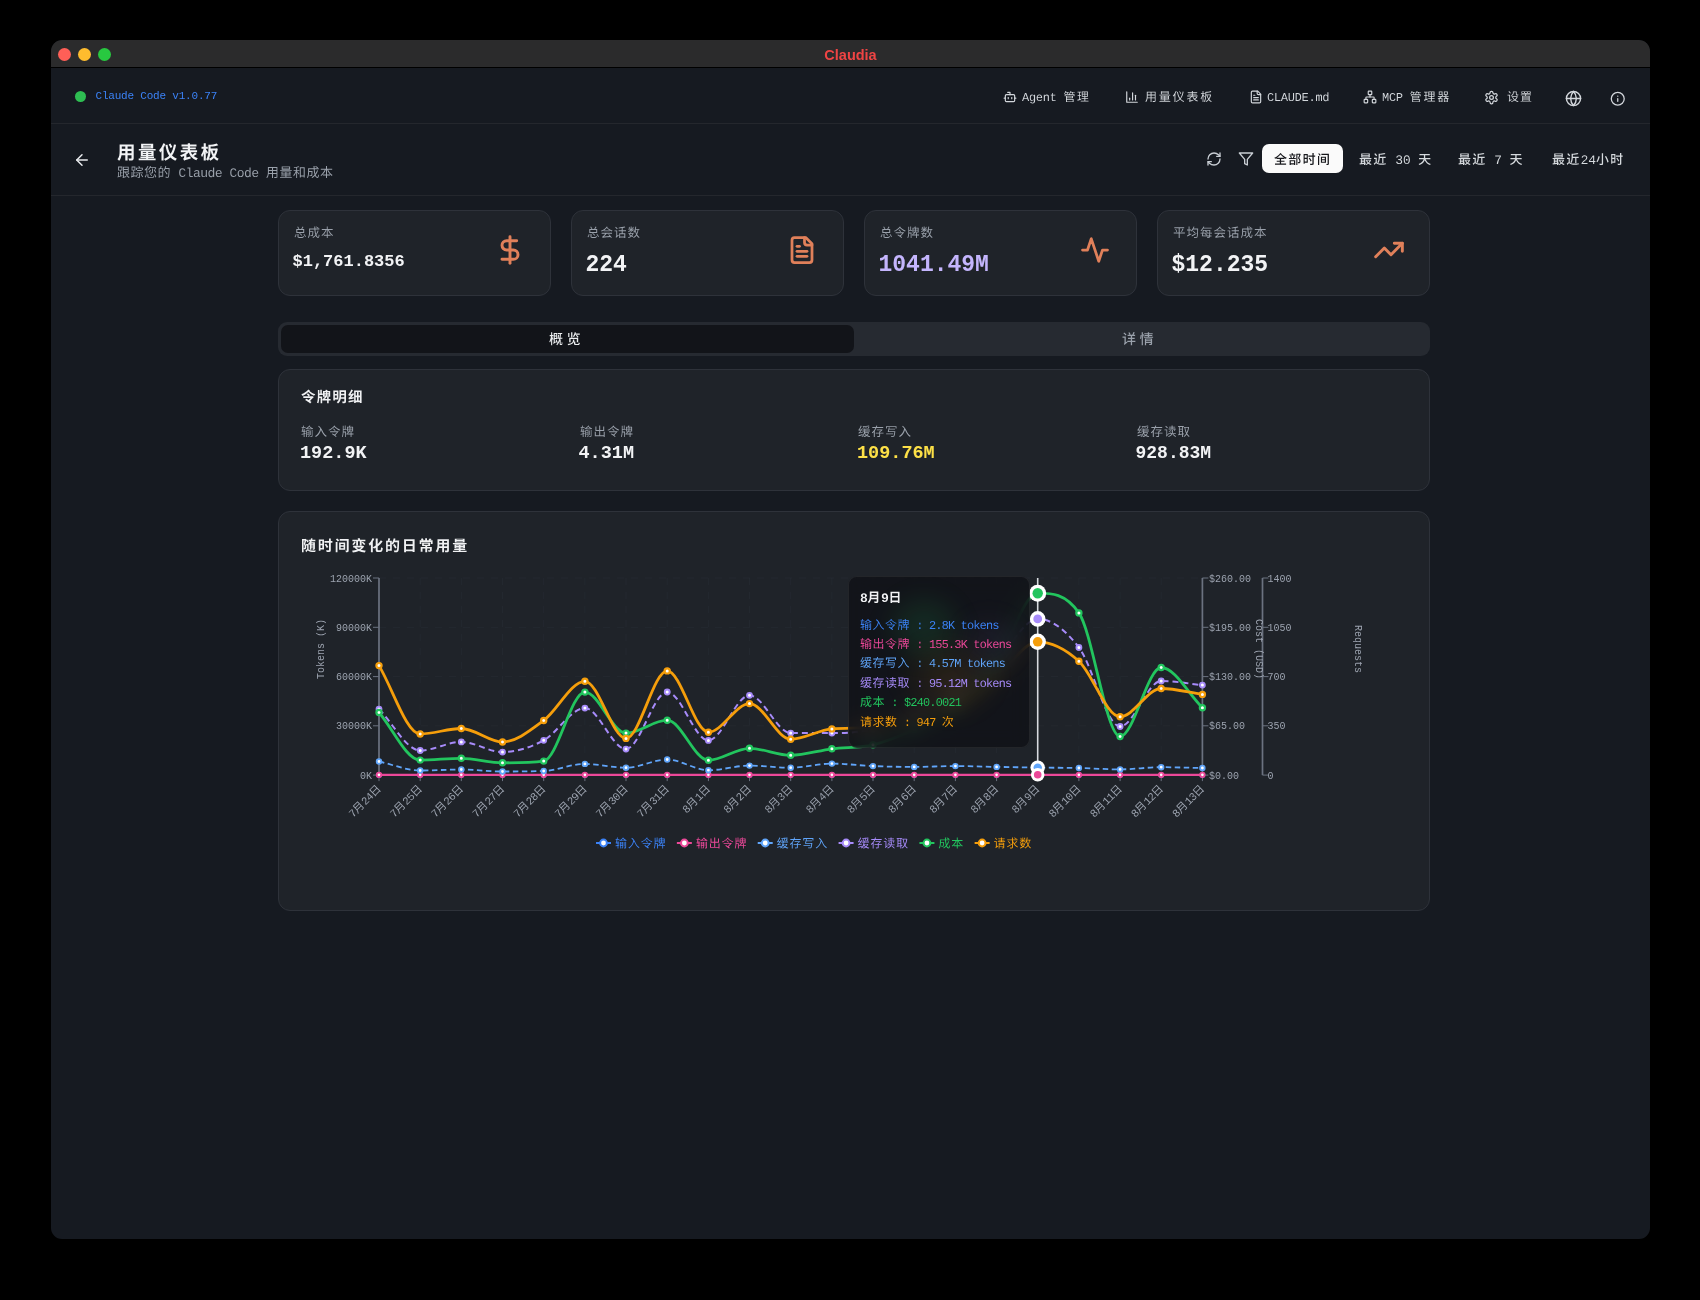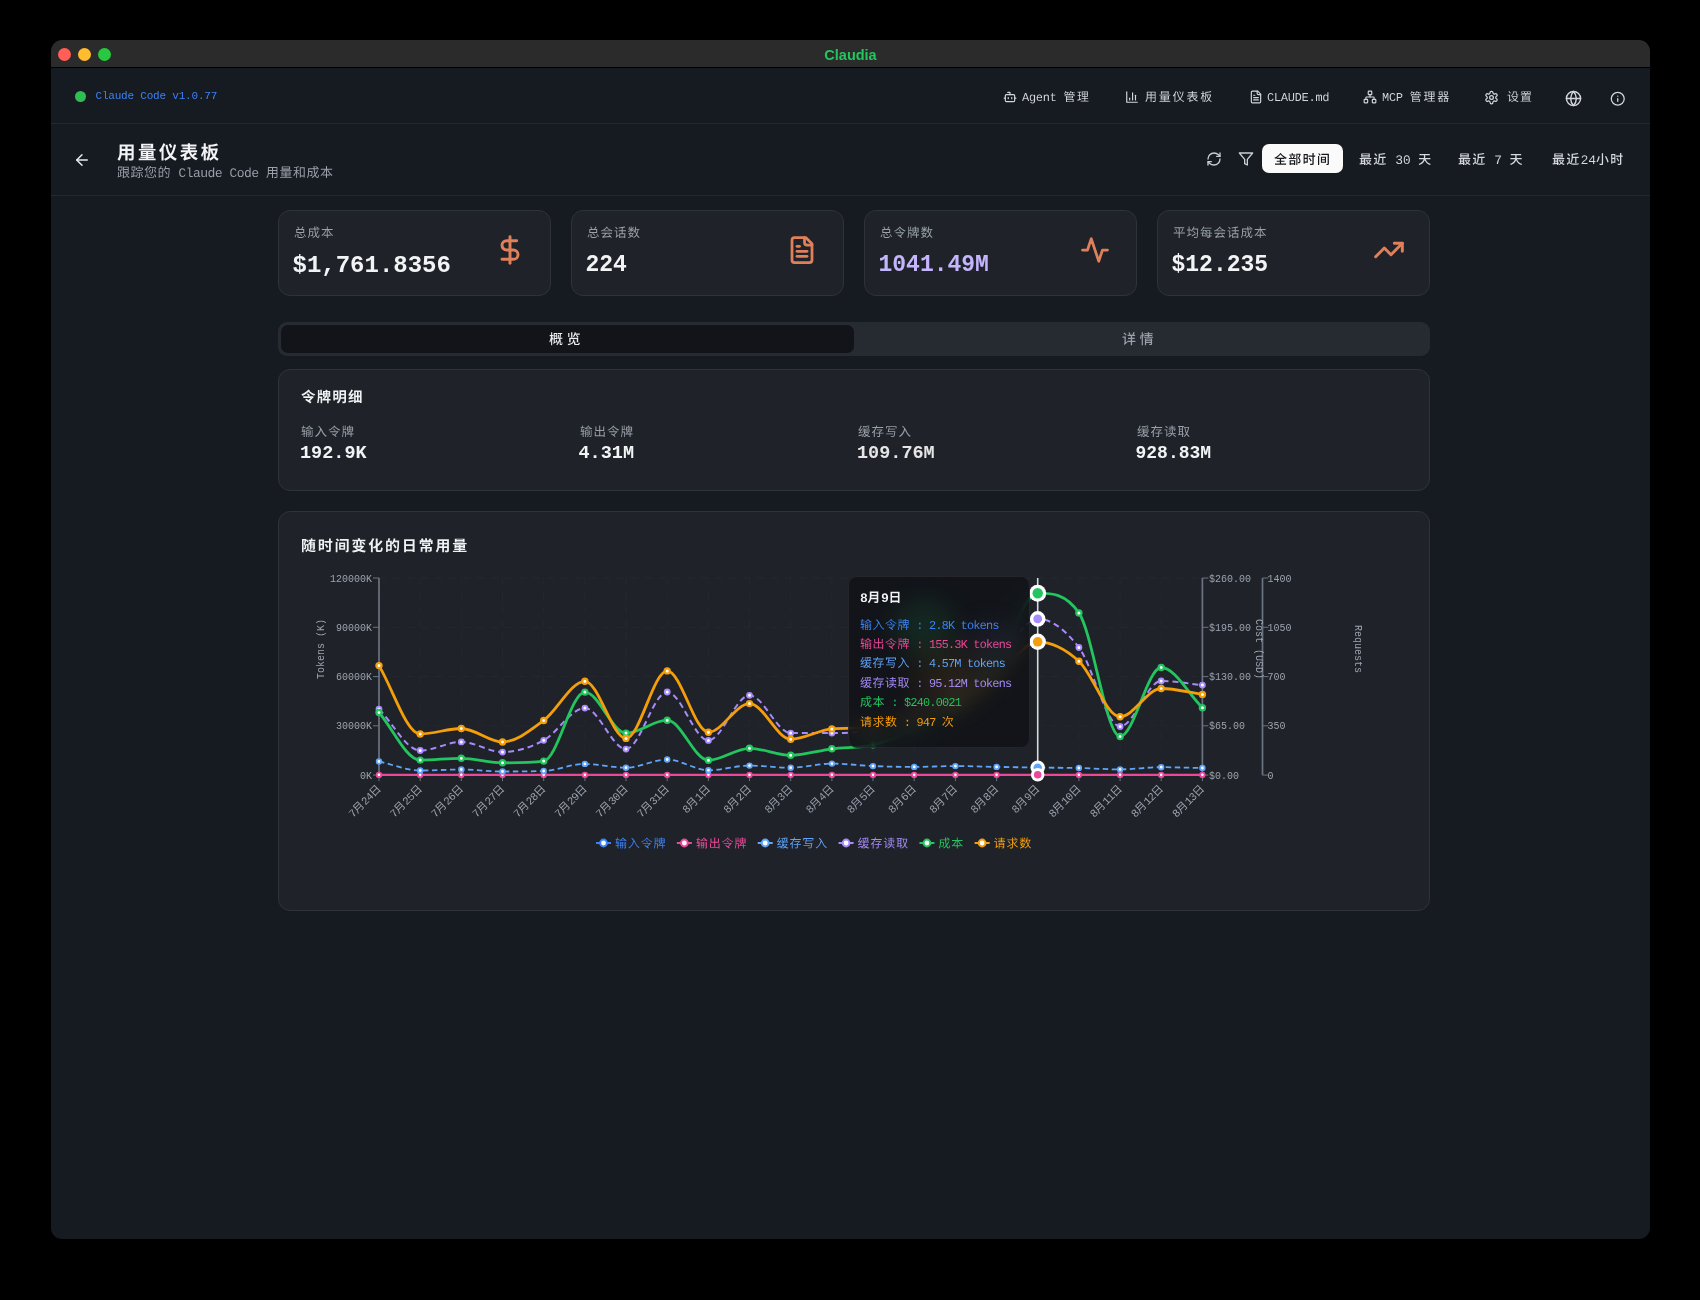--- a/index.html
+++ b/index.html
@@ -1,18 +1,18 @@
 <!DOCTYPE html>
 <html><head><meta charset="utf-8"><style>html,body{margin:0;padding:0;background:#000;width:1700px;height:1300px;overflow:hidden}*{box-sizing:border-box}.mono{font-family:"Liberation Mono",monospace}.sans{font-family:"Liberation Sans",sans-serif}.b{font-weight:bold}</style></head><body>
 <div style="position:absolute;left:51px;top:40px;width:1599px;height:1199px;background:#161a21;border-radius:11px;overflow:hidden">
     <div style="position:absolute;left:0;top:0;width:1599px;height:28px;background:#2b2b2c;border-radius:11px 11px 0 0;border-bottom:1px solid #000"></div>
     <div style="position:absolute;left:6.5px;top:7.5px;width:13px;height:13px;border-radius:50%;background:#ff5f57"></div>
     <div style="position:absolute;left:26.5px;top:7.5px;width:13px;height:13px;border-radius:50%;background:#febc2e"></div>
     <div style="position:absolute;left:46.5px;top:7.5px;width:13px;height:13px;border-radius:50%;background:#28c840"></div>
-    <div class="sans b" style="position:absolute;left:0;top:7px;width:1599px;height:18px;text-align:center;font-size:14.5px;color:#22c55e">Claudia</div>
+    <div class="sans b" style="position:absolute;left:0;top:7px;width:1599px;height:18px;text-align:center;font-size:14.5px;color:#ef4444">Claudia</div>
     <div style="position:absolute;left:0;top:28px;width:1599px;height:55.5px;border-bottom:1px solid #24272d"></div>
     <div style="position:absolute;left:23.5px;top:50.5px;width:11px;height:11px;border-radius:50%;background:#2ebd52"></div>
     <div class="mono" style="position:absolute;left:44.5px;top:49.5px;font-size:11px;color:#3b82f6;letter-spacing:-0.2px">Claude Code v1.0.77</div>
     <svg style="position:absolute;left:952px;top:50.3px" width="14" height="14" viewBox="0 0 24 24" fill="none" stroke="#d3d7dc" stroke-width="2" stroke-linecap="round" stroke-linejoin="round">
       <path d="M12 8V4H8"></path>
       <rect width="16" height="12" x="4" y="8" rx="2"></rect>
       <path d="M2 14h2"></path>
       <path d="M20 14h2"></path>
       <path d="M15 13v2"></path>
       <path d="M9 13v2"></path>
@@ -120,21 +120,21 @@
       <svg width="75" height="17" viewBox="0 -13 75 17" style="display:block;overflow:visible">
         <path fill="#d6dade" d="M3.4 -8.2H9.6V-7.4H3.4ZM3.4 -9.7H9.6V-9.0H3.4ZM2.2 -10.6V-6.6H10.8V-10.6ZM5.0 -5.0V-4.3H2.9V-5.0ZM0.6 -0.7 0.7 0.4 5.0 -0.1V1.1H6.2V-0.2L6.9 -0.3L6.8 -1.3L6.2 -1.2V-5.0H12.4V-6.0H0.6V-5.0H1.8V-0.8ZM6.7 -4.3V-3.4H7.6L7.1 -3.2C7.5 -2.4 8.0 -1.6 8.6 -0.9C8.0 -0.4 7.2 -0.1 6.5 0.2C6.7 0.4 7.0 0.8 7.1 1.1C7.9 0.8 8.7 0.3 9.4 -0.2C10.1 0.4 10.9 0.8 11.9 1.0C12.0 0.8 12.3 0.3 12.6 0.1C11.7 -0.1 10.9 -0.5 10.2 -0.9C11.0 -1.8 11.7 -2.8 12.1 -4.1L11.4 -4.4L11.2 -4.3ZM8.2 -3.4H10.7C10.3 -2.7 9.9 -2.1 9.4 -1.6C8.9 -2.1 8.5 -2.7 8.2 -3.4ZM5.0 -3.4V-2.7H2.9V-3.4ZM5.0 -1.8V-1.1L2.9 -0.9V-1.8ZM15.2 -10.1C15.9 -9.4 16.8 -8.4 17.2 -7.8L18.2 -8.5C17.8 -9.1 16.9 -10.1 16.2 -10.7ZM25.5 -11.0C24.1 -10.6 21.7 -10.3 19.6 -10.2V-7.3C19.6 -5.7 19.5 -3.4 18.4 -1.8C18.7 -1.6 19.2 -1.2 19.4 -1.0C20.4 -2.4 20.7 -4.4 20.8 -6.1H23.2V-1.1H24.4V-6.1H26.7V-7.2H20.9V-7.3V-9.2C22.8 -9.3 25.0 -9.6 26.5 -10.0ZM17.8 -6.3H15.0V-5.1H16.6V-1.7C16.0 -1.4 15.4 -0.9 14.7 -0.2L15.5 0.9C16.1 0.1 16.7 -0.7 17.1 -0.7C17.4 -0.7 17.9 -0.3 18.4 0.1C19.4 0.6 20.4 0.8 22.1 0.8C23.4 0.8 25.6 0.7 26.5 0.6C26.6 0.3 26.8 -0.3 26.9 -0.7C25.6 -0.5 23.6 -0.4 22.1 -0.4C20.7 -0.4 19.5 -0.5 18.7 -1.0C18.3 -1.2 18.0 -1.4 17.8 -1.6ZM29.5 0.0V-0.7Q29.8 -1.4 30.5 -2.1Q31.1 -2.8 32.3 -3.7Q33.3 -4.5 33.7 -5.1Q34.2 -5.7 34.2 -6.3Q34.2 -7.0 33.7 -7.4Q33.3 -7.8 32.5 -7.8Q31.8 -7.8 31.3 -7.4Q30.9 -7.0 30.8 -6.2L29.6 -6.4Q29.7 -7.4 30.5 -8.1Q31.2 -8.7 32.5 -8.7Q33.8 -8.7 34.6 -8.1Q35.3 -7.5 35.3 -6.4Q35.3 -5.6 34.9 -4.9Q34.4 -4.2 33.4 -3.4Q32.1 -2.4 31.6 -1.9Q31.1 -1.4 30.9 -0.9H35.5V0.0ZM42.2 -2.0V0.0H41.1V-2.0H36.9V-2.9L40.9 -8.6H42.2V-2.9H43.4V-2.0ZM41.1 -7.3 37.9 -2.9H41.1ZM49.8 -10.8V-0.5C49.8 -0.3 49.7 -0.2 49.4 -0.2C49.1 -0.2 48.2 -0.2 47.3 -0.2C47.5 0.2 47.7 0.7 47.8 1.1C49.0 1.1 49.8 1.1 50.4 0.9C50.9 0.7 51.1 0.3 51.1 -0.5V-10.8ZM52.9 -7.4C54.0 -5.6 55.0 -3.1 55.3 -1.5L56.6 -2.1C56.3 -3.7 55.2 -6.0 54.1 -7.9ZM46.4 -7.8C46.1 -6.0 45.4 -3.8 44.3 -2.4C44.6 -2.3 45.1 -2.0 45.4 -1.8C46.6 -3.2 47.3 -5.6 47.8 -7.5ZM64.3 -5.7C64.9 -4.8 65.8 -3.4 66.2 -2.6L67.3 -3.3C66.8 -4.0 66.0 -5.3 65.3 -6.3ZM62.3 -5.1V-2.4H60.3V-5.1ZM62.3 -6.2H60.3V-8.8H62.3ZM59.2 -9.9V-0.3H60.3V-1.3H63.4V-9.9ZM68.0 -10.9V-8.5H63.9V-7.2H68.0V-0.7C68.0 -0.4 67.9 -0.3 67.7 -0.3C67.4 -0.3 66.4 -0.3 65.4 -0.3C65.6 0.0 65.8 0.6 65.9 0.9C67.2 0.9 68.0 0.9 68.6 0.7C69.1 0.5 69.3 0.2 69.3 -0.6V-7.2H70.7V-8.5H69.3V-10.9Z"></path>
       </svg>
     </div>
     <div style="position:absolute;left:226.5px;top:170px;width:273px;height:86px;background:#1f2329;border:1px solid #2e323a;border-radius:12px"></div>
     <div style="position:absolute;left:242.5px;top:184.0px">
       <svg width="43" height="17" viewBox="0 -13 43 17" style="display:block;overflow:visible">
         <path fill="#9aa1ab" d="M9.5 -2.7C10.2 -1.8 10.9 -0.7 11.2 0.1L12.0 -0.4C11.7 -1.1 10.9 -2.2 10.2 -3.1ZM5.2 -3.4C6.0 -2.8 6.9 -1.9 7.4 -1.3L8.1 -1.9C7.6 -2.5 6.7 -3.3 5.8 -3.9ZM3.5 -3.0V-0.4C3.5 0.6 3.9 0.9 5.4 0.9C5.7 0.9 7.9 0.9 8.2 0.9C9.3 0.9 9.7 0.5 9.8 -0.9C9.5 -1.0 9.1 -1.1 8.9 -1.3C8.8 -0.2 8.8 0.0 8.1 0.0C7.6 0.0 5.8 0.0 5.4 0.0C4.6 0.0 4.5 -0.1 4.5 -0.4V-3.0ZM1.7 -2.8C1.5 -1.9 1.1 -0.8 0.5 -0.1L1.4 0.3C2.0 -0.5 2.4 -1.6 2.6 -2.7ZM3.3 -7.1H9.2V-4.9H3.3ZM2.3 -8.0V-4.0H10.2V-8.0H8.2C8.7 -8.6 9.1 -9.4 9.5 -10.1L8.6 -10.5C8.2 -9.7 7.7 -8.7 7.2 -8.0H4.6L5.4 -8.3C5.1 -8.9 4.6 -9.8 4.0 -10.5L3.2 -10.1C3.7 -9.4 4.3 -8.6 4.5 -8.0ZM20.3 -10.5C20.3 -9.8 20.3 -9.1 20.4 -8.4H15.1V-4.9C15.1 -3.2 15.0 -1.1 13.9 0.5C14.2 0.6 14.6 0.9 14.7 1.1C15.9 -0.6 16.1 -3.1 16.1 -4.9V-4.9H18.4C18.3 -2.8 18.2 -2.0 18.1 -1.8C18.0 -1.7 17.9 -1.7 17.7 -1.7C17.5 -1.7 16.9 -1.7 16.4 -1.7C16.5 -1.5 16.6 -1.1 16.6 -0.9C17.2 -0.8 17.8 -0.8 18.1 -0.8C18.5 -0.9 18.7 -1.0 18.9 -1.2C19.1 -1.5 19.2 -2.6 19.3 -5.4C19.3 -5.5 19.3 -5.8 19.3 -5.8H16.1V-7.5H20.4C20.6 -5.4 20.9 -3.6 21.4 -2.1C20.5 -1.2 19.6 -0.4 18.4 0.2C18.6 0.4 19.0 0.7 19.1 0.9C20.1 0.4 21.0 -0.3 21.7 -1.2C22.3 0.1 23.1 0.9 24.0 0.9C25.0 0.9 25.3 0.3 25.5 -1.9C25.2 -1.9 24.9 -2.1 24.7 -2.4C24.6 -0.7 24.5 -0.1 24.1 -0.1C23.5 -0.1 22.9 -0.8 22.4 -2.0C23.4 -3.2 24.1 -4.6 24.6 -6.2L23.7 -6.5C23.3 -5.2 22.8 -4.1 22.1 -3.1C21.8 -4.3 21.5 -5.8 21.4 -7.5H25.4V-8.4H21.3C21.3 -9.1 21.3 -9.8 21.3 -10.5ZM21.9 -9.9C22.7 -9.5 23.6 -8.8 24.1 -8.4L24.7 -9.0C24.2 -9.5 23.2 -10.1 22.5 -10.5ZM32.8 -10.5V-7.9H27.8V-6.9H31.6C30.7 -4.8 29.1 -2.8 27.5 -1.8C27.7 -1.6 28.0 -1.2 28.1 -1.0C30.0 -2.2 31.6 -4.5 32.5 -6.9H32.8V-2.3H29.8V-1.3H32.8V1.0H33.7V-1.3H36.6V-2.3H33.7V-6.9H33.9C34.9 -4.5 36.5 -2.2 38.3 -1.0C38.5 -1.3 38.8 -1.6 39.1 -1.8C37.3 -2.8 35.8 -4.8 34.9 -6.9H38.7V-7.9H33.7V-10.5Z"></path>
       </svg>
     </div>
-    <div class="mono b" style="position:absolute;left:241.5px;top:212px;font-size:24px;color:#f2f3f5">$1,761.8356</div>
+    <div class="mono b" style="position:absolute;left:241.5px;top:212px;font-size:17px;color:#f2f3f5">$1,761.8356</div>
     <svg style="position:absolute;left:442.5px;top:194.0px" width="32" height="32" viewBox="0 0 24 24" fill="none" stroke="#e0805a" stroke-width="2.2" stroke-linecap="round" stroke-linejoin="round">
       <line x1="12" y1="2" x2="12" y2="22"></line>
       <path d="M17 5H9.5a3.5 3.5 0 0 0 0 7h5a3.5 3.5 0 0 1 0 7H6"></path>
     </svg>
     <div style="position:absolute;left:519.5px;top:170px;width:273px;height:86px;background:#1f2329;border:1px solid #2e323a;border-radius:12px"></div>
     <div style="position:absolute;left:535.5px;top:184.0px">
       <svg width="56" height="17" viewBox="0 -13 56 17" style="display:block;overflow:visible">
         <path fill="#9aa1ab" d="M9.5 -2.7C10.2 -1.8 10.9 -0.7 11.2 0.1L12.0 -0.4C11.7 -1.1 10.9 -2.2 10.2 -3.1ZM5.2 -3.4C6.0 -2.8 6.9 -1.9 7.4 -1.3L8.1 -1.9C7.6 -2.5 6.7 -3.3 5.8 -3.9ZM3.5 -3.0V-0.4C3.5 0.6 3.9 0.9 5.4 0.9C5.7 0.9 7.9 0.9 8.2 0.9C9.3 0.9 9.7 0.5 9.8 -0.9C9.5 -1.0 9.1 -1.1 8.9 -1.3C8.8 -0.2 8.8 0.0 8.1 0.0C7.6 0.0 5.8 0.0 5.4 0.0C4.6 0.0 4.5 -0.1 4.5 -0.4V-3.0ZM1.7 -2.8C1.5 -1.9 1.1 -0.8 0.5 -0.1L1.4 0.3C2.0 -0.5 2.4 -1.6 2.6 -2.7ZM3.3 -7.1H9.2V-4.9H3.3ZM2.3 -8.0V-4.0H10.2V-8.0H8.2C8.7 -8.6 9.1 -9.4 9.5 -10.1L8.6 -10.5C8.2 -9.7 7.7 -8.7 7.2 -8.0H4.6L5.4 -8.3C5.1 -8.9 4.6 -9.8 4.0 -10.5L3.2 -10.1C3.7 -9.4 4.3 -8.6 4.5 -8.0ZM15.5 0.7C15.9 0.6 16.6 0.5 23.3 -0.1C23.6 0.3 23.8 0.7 24.0 1.0L24.8 0.5C24.3 -0.5 23.1 -1.8 22.0 -2.8L21.2 -2.4C21.6 -1.9 22.1 -1.4 22.6 -0.9L16.9 -0.5C17.8 -1.3 18.7 -2.3 19.5 -3.3H25.0V-4.2H14.6V-3.3H18.2C17.4 -2.2 16.4 -1.2 16.1 -0.9C15.7 -0.5 15.4 -0.3 15.1 -0.2C15.2 0.0 15.4 0.5 15.5 0.7ZM19.8 -10.5C18.7 -8.8 16.5 -7.2 14.0 -6.2C14.2 -6.0 14.6 -5.6 14.7 -5.4C15.4 -5.7 16.1 -6.1 16.8 -6.5V-5.8H22.8V-6.6H17.0C18.0 -7.3 19.0 -8.1 19.8 -9.0C20.5 -8.2 21.6 -7.4 22.8 -6.6C23.4 -6.2 24.2 -5.8 24.9 -5.5C25.0 -5.8 25.3 -6.2 25.5 -6.4C23.5 -7.1 21.5 -8.4 20.3 -9.6L20.7 -10.1ZM28.2 -9.6C28.9 -9.0 29.7 -8.2 30.0 -7.7L30.7 -8.4C30.3 -8.9 29.5 -9.6 28.8 -10.2ZM32.2 -3.7V1.0H33.1V0.5H37.3V1.0H38.3V-3.7H35.7V-5.8H39.0V-6.7H35.7V-9.1C36.7 -9.2 37.6 -9.4 38.3 -9.7L37.7 -10.4C36.2 -10.0 33.7 -9.6 31.6 -9.3C31.6 -9.1 31.8 -8.8 31.8 -8.6C32.8 -8.7 33.8 -8.8 34.7 -8.9V-6.7H31.6V-5.8H34.7V-3.7ZM33.1 -0.4V-2.8H37.3V-0.4ZM27.5 -6.6V-5.7H29.3V-1.3C29.3 -0.7 28.9 -0.3 28.6 -0.1C28.8 0.1 29.1 0.5 29.2 0.7C29.4 0.4 29.7 0.1 31.8 -1.6C31.7 -1.7 31.5 -2.1 31.4 -2.3L30.2 -1.4V-6.6ZM46.0 -10.3C45.8 -9.8 45.4 -9.0 45.1 -8.6L45.7 -8.3C46.0 -8.7 46.5 -9.3 46.8 -9.9ZM41.6 -9.9C41.9 -9.4 42.3 -8.7 42.4 -8.3L43.1 -8.6C43.0 -9.0 42.6 -9.7 42.3 -10.2ZM45.6 -3.2C45.3 -2.6 44.9 -2.1 44.5 -1.6C44.0 -1.8 43.5 -2.1 43.0 -2.2C43.2 -2.6 43.4 -2.9 43.6 -3.2ZM41.9 -1.9C42.5 -1.7 43.2 -1.4 43.8 -1.0C43.0 -0.5 42.0 -0.1 41.0 0.2C41.2 0.4 41.4 0.7 41.5 0.9C42.6 0.6 43.7 0.1 44.6 -0.6C45.0 -0.4 45.4 -0.1 45.6 0.1L46.2 -0.5C46.0 -0.7 45.6 -1.0 45.2 -1.2C45.9 -1.9 46.4 -2.8 46.7 -3.9L46.2 -4.1L46.0 -4.0H44.0L44.2 -4.7L43.4 -4.8C43.3 -4.6 43.2 -4.3 43.1 -4.0H41.4V-3.2H42.7C42.4 -2.8 42.1 -2.3 41.9 -1.9ZM43.7 -10.5V-8.2H41.1V-7.4H43.4C42.8 -6.6 41.9 -5.8 41.0 -5.4C41.2 -5.3 41.4 -4.9 41.5 -4.7C42.3 -5.1 43.1 -5.8 43.7 -6.6V-5.1H44.6V-6.8C45.2 -6.3 46.0 -5.7 46.3 -5.4L46.8 -6.1C46.5 -6.3 45.4 -7.0 44.8 -7.4H47.1V-8.2H44.6V-10.5ZM48.4 -10.4C48.0 -8.2 47.5 -6.1 46.5 -4.8C46.7 -4.7 47.1 -4.4 47.2 -4.2C47.5 -4.7 47.8 -5.2 48.1 -5.8C48.4 -4.6 48.7 -3.5 49.2 -2.5C48.5 -1.3 47.5 -0.4 46.1 0.3C46.3 0.5 46.6 0.8 46.7 1.0C47.9 0.4 48.9 -0.5 49.6 -1.6C50.3 -0.6 51.0 0.3 52.0 0.9C52.2 0.7 52.4 0.3 52.6 0.2C51.6 -0.4 50.8 -1.3 50.1 -2.5C50.8 -3.8 51.2 -5.3 51.5 -7.2H52.4V-8.1H48.8C49.0 -8.8 49.1 -9.5 49.2 -10.3ZM50.6 -7.2C50.4 -5.8 50.1 -4.5 49.7 -3.5C49.2 -4.6 48.8 -5.9 48.6 -7.2Z"></path>
       </svg>
     </div>
@@ -195,21 +195,21 @@
       <svg width="56" height="17" viewBox="0 -13 56 17" style="display:block;overflow:visible">
         <path fill="#9aa1ab" d="M9.2 -5.6V-1.1H9.9V-5.6ZM10.8 -6.1V-0.1C10.8 0.1 10.7 0.1 10.6 0.1C10.4 0.1 9.9 0.1 9.3 0.1C9.5 0.3 9.6 0.7 9.6 0.9C10.3 0.9 10.8 0.9 11.1 0.8C11.4 0.6 11.5 0.4 11.5 -0.1V-6.1ZM0.9 -4.1C1.0 -4.2 1.4 -4.3 1.8 -4.3H2.7V-2.6C1.9 -2.4 1.1 -2.2 0.5 -2.1L0.7 -1.2L2.7 -1.7V1.0H3.6V-1.9L4.6 -2.2L4.5 -3.0L3.6 -2.8V-4.3H4.6V-5.2H3.6V-7.1H2.7V-5.2H1.7C2.0 -6.0 2.3 -7.1 2.5 -8.2H4.6V-9.0H2.7C2.8 -9.5 2.9 -9.9 3.0 -10.3L2.1 -10.5C2.0 -10.0 2.0 -9.5 1.9 -9.0H0.6V-8.2H1.7C1.5 -7.1 1.2 -6.3 1.1 -5.9C1.0 -5.4 0.8 -5.0 0.6 -4.9C0.7 -4.7 0.8 -4.3 0.9 -4.1ZM8.2 -10.5C7.4 -9.2 5.9 -8.0 4.4 -7.3C4.6 -7.1 4.8 -6.8 5.0 -6.6C5.3 -6.8 5.6 -7.0 6.0 -7.2V-6.7H10.6V-7.3C10.9 -7.1 11.2 -6.9 11.6 -6.7C11.7 -7.0 12.0 -7.3 12.2 -7.5C10.9 -8.0 9.7 -8.7 8.7 -9.8L9.0 -10.2ZM6.3 -7.4C7.0 -7.9 7.7 -8.5 8.2 -9.2C8.9 -8.5 9.6 -7.9 10.3 -7.4ZM7.7 -5.1V-4.1H6.0V-5.1ZM5.2 -5.8V1.0H6.0V-1.6H7.7V0.0C7.7 0.1 7.7 0.2 7.6 0.2C7.4 0.2 7.1 0.2 6.7 0.2C6.8 0.4 6.9 0.7 7.0 0.9C7.5 0.9 7.9 0.9 8.1 0.8C8.4 0.7 8.5 0.4 8.5 0.0V-5.8ZM6.0 -3.4H7.7V-2.3H6.0ZM14.8 -4.3V0.3H23.7V1.0H24.7V-4.3H23.7V-0.7H20.2V-5.1H24.2V-9.4H23.2V-6.0H20.2V-10.5H19.2V-6.0H16.4V-9.4H15.4V-5.1H19.2V-0.7H15.8V-4.3ZM32.0 -7.0C32.7 -6.4 33.5 -5.6 33.9 -5.1L34.6 -5.6C34.2 -6.2 33.4 -7.0 32.7 -7.5ZM29.1 -4.7V-3.8H35.9C35.2 -3.1 34.3 -2.2 33.4 -1.4C32.8 -1.8 32.1 -2.2 31.5 -2.6L30.8 -1.9C32.2 -1.0 34.0 0.2 34.9 1.1L35.6 0.3C35.2 -0.0 34.8 -0.4 34.2 -0.8C35.4 -2.0 36.8 -3.4 37.7 -4.4L37.0 -4.8L36.8 -4.7ZM33.4 -10.6C32.1 -8.8 29.7 -7.1 27.4 -6.1C27.7 -5.9 28.0 -5.6 28.1 -5.4C30.0 -6.2 31.9 -7.5 33.3 -9.0C34.7 -7.6 36.8 -6.2 38.5 -5.4C38.6 -5.6 39.0 -6.0 39.2 -6.2C37.4 -6.9 35.2 -8.3 33.9 -9.7L34.2 -10.1ZM49.6 -4.2V-2.4H45.4V-1.6H49.6V1.0H50.5V-1.6H52.5V-2.4H50.5V-4.2ZM46.0 -9.3V-4.5H47.9C47.5 -4.0 46.9 -3.5 45.9 -3.1C46.1 -2.9 46.4 -2.7 46.5 -2.5C47.8 -3.1 48.5 -3.7 48.9 -4.5H52.1V-9.3H48.9C49.1 -9.6 49.3 -10.0 49.5 -10.3L48.4 -10.5C48.3 -10.2 48.1 -9.7 47.9 -9.3ZM46.8 -6.5H48.6C48.6 -6.1 48.5 -5.7 48.3 -5.2H46.8ZM49.4 -6.5H51.2V-5.2H49.2C49.4 -5.7 49.4 -6.1 49.4 -6.5ZM46.8 -8.6H48.6V-7.2H46.8ZM49.4 -8.6H51.2V-7.2H49.4ZM41.8 -10.2V-5.5C41.8 -3.6 41.7 -1.1 40.9 0.7C41.2 0.8 41.5 0.9 41.7 1.0C42.2 -0.3 42.5 -2.0 42.5 -3.6H44.2V1.0H45.0V-4.4H42.6L42.6 -5.5V-6.2H45.7V-7.1H44.6V-10.5H43.8V-7.1H42.6V-10.2Z"></path>
       </svg>
     </div>
     <div class="mono b" style="position:absolute;left:527.5px;top:402.5px;font-size:18.5px;color:#f2f3f5">4.31M</div>
     <div style="position:absolute;left:807.0px;top:383.0px">
       <svg width="56" height="17" viewBox="0 -13 56 17" style="display:block;overflow:visible">
         <path fill="#9aa1ab" d="M0.4 -0.7 0.7 0.3C1.8 -0.1 3.2 -0.6 4.7 -1.1L4.5 -1.9C3.0 -1.4 1.5 -0.9 0.4 -0.7ZM7.5 -9.0C7.6 -8.4 7.8 -7.7 7.8 -7.3L8.6 -7.5C8.6 -7.9 8.4 -8.6 8.2 -9.1ZM11.0 -10.4C9.5 -10.1 6.9 -9.9 4.7 -9.8C4.8 -9.6 4.9 -9.3 4.9 -9.1C7.1 -9.1 9.8 -9.3 11.5 -9.7ZM0.7 -5.3C0.9 -5.4 1.2 -5.5 2.7 -5.6C2.2 -4.9 1.7 -4.2 1.5 -4.0C1.1 -3.5 0.8 -3.2 0.5 -3.2C0.6 -2.9 0.7 -2.5 0.8 -2.3C1.1 -2.5 1.5 -2.6 4.6 -3.2C4.6 -3.4 4.6 -3.8 4.6 -4.0L2.1 -3.6C3.1 -4.7 4.0 -6.0 4.9 -7.4L4.1 -7.8C3.8 -7.4 3.6 -6.9 3.3 -6.5L1.7 -6.3C2.4 -7.4 3.2 -8.8 3.7 -10.1L2.8 -10.5C2.3 -9.0 1.4 -7.4 1.1 -7.0C0.8 -6.6 0.6 -6.3 0.4 -6.2C0.5 -6.0 0.7 -5.5 0.7 -5.3ZM5.2 -8.7C5.5 -8.2 5.7 -7.5 5.8 -7.1L6.6 -7.4C6.5 -7.8 6.2 -8.4 6.0 -8.9ZM10.5 -9.2C10.2 -8.6 9.8 -7.7 9.3 -7.1H4.9V-6.4H6.4L6.3 -5.4H4.4V-4.6H6.2C5.9 -2.8 5.2 -0.8 3.5 0.3C3.8 0.5 4.0 0.8 4.2 1.0C5.3 0.2 6.1 -1.0 6.5 -2.2C6.9 -1.6 7.4 -1.1 7.9 -0.7C7.2 -0.2 6.3 0.1 5.4 0.3C5.6 0.5 5.8 0.8 5.9 1.0C6.9 0.8 7.9 0.4 8.7 -0.1C9.5 0.4 10.5 0.8 11.6 1.0C11.7 0.8 12.0 0.4 12.2 0.2C11.1 0.1 10.2 -0.3 9.4 -0.7C10.1 -1.4 10.7 -2.3 11.1 -3.5L10.6 -3.8L10.4 -3.7H6.9L7.1 -4.6H11.9V-5.4H7.2L7.3 -6.4H11.8V-7.1H10.2C10.6 -7.7 11.0 -8.3 11.4 -9.0ZM7.0 -3.0H10.0C9.7 -2.2 9.2 -1.7 8.7 -1.2C8.0 -1.7 7.4 -2.3 7.0 -3.0ZM21.2 -4.4V-3.3H17.7V-2.5H21.2V-0.1C21.2 0.1 21.1 0.1 20.9 0.1C20.7 0.1 19.9 0.1 19.1 0.1C19.2 0.4 19.4 0.7 19.4 1.0C20.5 1.0 21.2 1.0 21.6 0.9C22.0 0.7 22.1 0.4 22.1 -0.1V-2.5H25.5V-3.3H22.1V-4.0C23.0 -4.6 24.0 -5.4 24.7 -6.2L24.1 -6.6L23.9 -6.6H18.8V-5.7H23.0C22.5 -5.2 21.8 -4.7 21.2 -4.4ZM18.3 -10.5C18.2 -10.0 18.0 -9.4 17.8 -8.9H14.3V-8.0H17.4C16.6 -6.2 15.4 -4.6 13.9 -3.6C14.0 -3.3 14.3 -2.9 14.4 -2.7C14.9 -3.1 15.4 -3.5 15.8 -4.0V1.0H16.8V-5.1C17.4 -6.0 18.0 -7.0 18.4 -8.0H25.2V-8.9H18.8C19.0 -9.3 19.1 -9.8 19.3 -10.3ZM28.0 -9.8V-7.4H28.9V-9.0H37.6V-7.4H38.5V-9.8ZM28.1 -2.6V-1.8H35.2V-2.6ZM30.8 -8.7C30.5 -7.2 30.0 -5.2 29.7 -4.0H36.3C36.1 -1.5 35.8 -0.5 35.4 -0.1C35.3 -0.0 35.1 0.0 34.9 0.0C34.5 0.0 33.7 -0.0 32.8 -0.1C33.0 0.2 33.1 0.5 33.1 0.8C34.0 0.9 34.8 0.9 35.2 0.8C35.6 0.8 35.9 0.7 36.2 0.4C36.7 -0.0 37.0 -1.3 37.3 -4.4C37.3 -4.5 37.3 -4.8 37.3 -4.8H30.9L31.2 -6.4H37.0V-7.2H31.4L31.7 -8.6ZM44.2 -9.4C45.0 -8.9 45.6 -8.2 46.2 -7.4C45.4 -3.8 43.8 -1.3 41.0 0.2C41.3 0.3 41.7 0.7 41.9 0.9C44.4 -0.6 46.0 -2.9 47.0 -6.1C48.3 -3.6 49.2 -0.7 52.1 0.9C52.1 0.6 52.4 0.1 52.5 -0.2C48.4 -2.7 48.8 -7.4 44.8 -10.2Z"></path>
       </svg>
     </div>
-    <div class="mono b" style="position:absolute;left:806.0px;top:402.5px;font-size:18.5px;color:#e5e5e5">109.76M</div>
+    <div class="mono b" style="position:absolute;left:806.0px;top:402.5px;font-size:18.5px;color:#fde047">109.76M</div>
     <div style="position:absolute;left:1085.5px;top:383.0px">
       <svg width="56" height="17" viewBox="0 -13 56 17" style="display:block;overflow:visible">
         <path fill="#9aa1ab" d="M0.4 -0.7 0.7 0.3C1.8 -0.1 3.2 -0.6 4.7 -1.1L4.5 -1.9C3.0 -1.4 1.5 -0.9 0.4 -0.7ZM7.5 -9.0C7.6 -8.4 7.8 -7.7 7.8 -7.3L8.6 -7.5C8.6 -7.9 8.4 -8.6 8.2 -9.1ZM11.0 -10.4C9.5 -10.1 6.9 -9.9 4.7 -9.8C4.8 -9.6 4.9 -9.3 4.9 -9.1C7.1 -9.1 9.8 -9.3 11.5 -9.7ZM0.7 -5.3C0.9 -5.4 1.2 -5.5 2.7 -5.6C2.2 -4.9 1.7 -4.2 1.5 -4.0C1.1 -3.5 0.8 -3.2 0.5 -3.2C0.6 -2.9 0.7 -2.5 0.8 -2.3C1.1 -2.5 1.5 -2.6 4.6 -3.2C4.6 -3.4 4.6 -3.8 4.6 -4.0L2.1 -3.6C3.1 -4.7 4.0 -6.0 4.9 -7.4L4.1 -7.8C3.8 -7.4 3.6 -6.9 3.3 -6.5L1.7 -6.3C2.4 -7.4 3.2 -8.8 3.7 -10.1L2.8 -10.5C2.3 -9.0 1.4 -7.4 1.1 -7.0C0.8 -6.6 0.6 -6.3 0.4 -6.2C0.5 -6.0 0.7 -5.5 0.7 -5.3ZM5.2 -8.7C5.5 -8.2 5.7 -7.5 5.8 -7.1L6.6 -7.4C6.5 -7.8 6.2 -8.4 6.0 -8.9ZM10.5 -9.2C10.2 -8.6 9.8 -7.7 9.3 -7.1H4.9V-6.4H6.4L6.3 -5.4H4.4V-4.6H6.2C5.9 -2.8 5.2 -0.8 3.5 0.3C3.8 0.5 4.0 0.8 4.2 1.0C5.3 0.2 6.1 -1.0 6.5 -2.2C6.9 -1.6 7.4 -1.1 7.9 -0.7C7.2 -0.2 6.3 0.1 5.4 0.3C5.6 0.5 5.8 0.8 5.9 1.0C6.9 0.8 7.9 0.4 8.7 -0.1C9.5 0.4 10.5 0.8 11.6 1.0C11.7 0.8 12.0 0.4 12.2 0.2C11.1 0.1 10.2 -0.3 9.4 -0.7C10.1 -1.4 10.7 -2.3 11.1 -3.5L10.6 -3.8L10.4 -3.7H6.9L7.1 -4.6H11.9V-5.4H7.2L7.3 -6.4H11.8V-7.1H10.2C10.6 -7.7 11.0 -8.3 11.4 -9.0ZM7.0 -3.0H10.0C9.7 -2.2 9.2 -1.7 8.7 -1.2C8.0 -1.7 7.4 -2.3 7.0 -3.0ZM21.2 -4.4V-3.3H17.7V-2.5H21.2V-0.1C21.2 0.1 21.1 0.1 20.9 0.1C20.7 0.1 19.9 0.1 19.1 0.1C19.2 0.4 19.4 0.7 19.4 1.0C20.5 1.0 21.2 1.0 21.6 0.9C22.0 0.7 22.1 0.4 22.1 -0.1V-2.5H25.5V-3.3H22.1V-4.0C23.0 -4.6 24.0 -5.4 24.7 -6.2L24.1 -6.6L23.9 -6.6H18.8V-5.7H23.0C22.5 -5.2 21.8 -4.7 21.2 -4.4ZM18.3 -10.5C18.2 -10.0 18.0 -9.4 17.8 -8.9H14.3V-8.0H17.4C16.6 -6.2 15.4 -4.6 13.9 -3.6C14.0 -3.3 14.3 -2.9 14.4 -2.7C14.9 -3.1 15.4 -3.5 15.8 -4.0V1.0H16.8V-5.1C17.4 -6.0 18.0 -7.0 18.4 -8.0H25.2V-8.9H18.8C19.0 -9.3 19.1 -9.8 19.3 -10.3ZM32.5 -5.7C33.2 -5.3 34.0 -4.8 34.4 -4.4L34.8 -4.9C34.4 -5.3 33.6 -5.8 33.0 -6.1ZM31.6 -4.5C32.3 -4.2 33.1 -3.6 33.5 -3.2L33.9 -3.8C33.5 -4.2 32.7 -4.7 32.1 -5.0ZM35.5 -1.3C36.6 -0.6 37.8 0.4 38.4 1.0L39.0 0.4C38.4 -0.2 37.1 -1.2 36.1 -1.9ZM28.3 -9.6C29.0 -9.0 29.8 -8.2 30.2 -7.7L30.9 -8.4C30.5 -8.9 29.6 -9.7 28.9 -10.2ZM31.6 -7.4V-6.6H37.6C37.5 -6.1 37.3 -5.5 37.1 -5.1L37.8 -4.9C38.1 -5.5 38.5 -6.5 38.7 -7.3L38.1 -7.5L38.0 -7.4H35.6V-8.5H38.2V-9.3H35.6V-10.5H34.6V-9.3H32.0V-8.5H34.6V-7.4ZM35.0 -6.1V-4.6C35.0 -4.2 35.0 -3.7 34.8 -3.1H31.3V-2.3H34.5C34.0 -1.4 33.0 -0.4 31.1 0.3C31.3 0.5 31.6 0.8 31.7 1.1C34.0 0.1 35.0 -1.1 35.5 -2.3H38.8V-3.1H35.8C35.9 -3.7 35.9 -4.1 35.9 -4.6V-6.1ZM27.5 -6.6V-5.7H29.4V-1.1C29.4 -0.5 29.0 -0.1 28.8 0.1C28.9 0.2 29.2 0.6 29.3 0.8V0.7C29.4 0.5 29.8 0.2 31.7 -1.4C31.6 -1.6 31.4 -2.0 31.4 -2.2L30.2 -1.3V-6.6ZM51.1 -8.2C50.8 -6.4 50.3 -4.7 49.6 -3.4C49.0 -4.8 48.6 -6.4 48.3 -8.2ZM46.8 -9.1V-8.2H47.5C47.8 -6.0 48.3 -4.0 49.1 -2.5C48.4 -1.2 47.5 -0.3 46.5 0.3C46.7 0.5 47.0 0.8 47.1 1.0C48.0 0.4 48.9 -0.5 49.6 -1.5C50.2 -0.5 51.0 0.3 51.9 0.9C52.1 0.7 52.4 0.3 52.6 0.2C51.6 -0.4 50.8 -1.3 50.1 -2.4C51.1 -4.1 51.8 -6.3 52.1 -9.0L51.5 -9.1L51.4 -9.1ZM41.0 -1.6 41.2 -0.7 45.0 -1.4V1.0H45.9V-1.5L47.0 -1.8L46.9 -2.6L45.9 -2.4V-9.1H46.8V-9.9H41.1V-9.1H41.9V-1.8ZM42.8 -9.1H45.0V-7.3H42.8ZM42.8 -6.5H45.0V-4.7H42.8ZM42.8 -3.9H45.0V-2.2L42.8 -1.9Z"></path>
       </svg>
     </div>
     <div class="mono b" style="position:absolute;left:1084.5px;top:402.5px;font-size:18px;color:#f2f3f5">928.83M</div>
     <div style="position:absolute;left:226.5px;top:470.5px;width:1152px;height:400.5px;background:#1f2329;border:1px solid #2e323a;border-radius:12px"></div>
     <div style="position:absolute;left:250.0px;top:496.0px">
       <svg width="171" height="20" viewBox="0 -15 171 20" style="display:block;overflow:visible">
         <path fill="#f0f1f3" d="M10.0 -12.8C9.9 -12.2 9.8 -11.7 9.6 -11.2H7.6V-9.7H9.0C8.5 -8.7 7.9 -7.9 7.1 -7.3L7.3 -7.1H5.1V-5.6H6.1V-1.8C5.6 -1.6 4.9 -1.0 4.3 -0.3L5.4 1.3C5.8 0.4 6.4 -0.6 6.8 -0.6C7.0 -0.6 7.5 -0.1 8.0 0.2C8.8 0.8 9.8 1.0 11.1 1.0C12.0 1.0 13.5 1.0 14.2 0.9C14.3 0.5 14.5 -0.3 14.6 -0.8C13.6 -0.6 12.0 -0.5 11.1 -0.5C9.9 -0.5 9.0 -0.7 8.2 -1.2L7.6 -1.6V-6.7C7.9 -6.5 8.1 -6.2 8.2 -6.1C8.4 -6.3 8.7 -6.5 8.8 -6.7V-1.2H10.4V-3.4H12.3V-2.6C12.3 -2.5 12.3 -2.4 12.2 -2.4C12.0 -2.4 11.7 -2.4 11.4 -2.4C11.5 -2.1 11.7 -1.5 11.8 -1.1C12.5 -1.1 13.0 -1.1 13.4 -1.4C13.8 -1.6 13.9 -1.9 13.9 -2.6V-8.8H10.3C10.4 -9.1 10.6 -9.4 10.7 -9.7H14.4V-11.2H11.2C11.4 -11.6 11.5 -12.0 11.5 -12.5ZM10.4 -5.5H12.3V-4.6H10.4ZM10.4 -6.7V-7.5H12.3V-6.7ZM1.0 -12.1V1.3H2.6V-10.5H3.6C3.4 -9.4 3.1 -8.1 2.8 -7.1C3.6 -6.0 3.7 -5.0 3.7 -4.2C3.7 -3.7 3.7 -3.4 3.5 -3.3C3.4 -3.2 3.3 -3.1 3.1 -3.1C3.0 -3.1 2.9 -3.1 2.6 -3.1C2.9 -2.7 3.0 -2.1 3.0 -1.6C3.3 -1.6 3.6 -1.6 3.8 -1.7C4.1 -1.7 4.4 -1.8 4.6 -2.0C5.1 -2.3 5.2 -3.0 5.2 -4.0C5.2 -4.9 5.1 -6.0 4.3 -7.2C4.6 -8.2 4.9 -9.4 5.2 -10.5C5.7 -9.8 6.1 -9.0 6.3 -8.4L7.6 -9.1C7.4 -9.8 6.8 -10.8 6.2 -11.5L5.3 -11.0L5.5 -11.5L4.3 -12.2L4.1 -12.1ZM23.7 -6.4C24.4 -5.3 25.4 -3.8 25.8 -3.0L27.4 -3.9C26.9 -4.8 25.9 -6.2 25.2 -7.2ZM21.3 -5.8V-3.0H19.5V-5.8ZM21.3 -7.3H19.5V-10.0H21.3ZM17.8 -11.6V-0.2H19.5V-1.4H23.0V-11.6ZM28.0 -12.6V-10.0H23.5V-8.2H28.0V-1.1C28.0 -0.8 27.9 -0.7 27.6 -0.7C27.2 -0.7 26.1 -0.7 25.1 -0.7C25.3 -0.2 25.6 0.6 25.7 1.1C27.2 1.1 28.3 1.1 28.9 0.8C29.6 0.5 29.8 0.0 29.8 -1.1V-8.2H31.4V-10.0H29.8V-12.6ZM34.7 -9.1V1.3H36.5V-9.1ZM34.9 -11.8C35.6 -11.1 36.3 -10.1 36.6 -9.4L38.2 -10.4C37.8 -11.1 37.0 -12.0 36.3 -12.6ZM39.7 -4.2H42.6V-2.8H39.7ZM39.7 -7.1H42.6V-5.7H39.7ZM38.1 -8.5V-1.3H44.2V-8.5ZM38.7 -12.0V-10.3H45.8V-0.6C45.8 -0.4 45.8 -0.3 45.6 -0.3C45.4 -0.3 44.8 -0.3 44.4 -0.4C44.6 0.1 44.8 0.8 44.9 1.2C45.8 1.2 46.5 1.2 47.0 0.9C47.5 0.7 47.7 0.2 47.7 -0.6V-12.0ZM53.2 -9.4C52.8 -8.4 52.1 -7.5 51.3 -6.8C51.7 -6.6 52.4 -6.2 52.7 -5.9C53.5 -6.6 54.3 -7.8 54.8 -8.9ZM56.6 -12.5C56.8 -12.2 57.0 -11.7 57.2 -11.3H51.4V-9.7H55.2V-5.5H57.0V-9.7H58.8V-5.6H60.6V-8.5C61.5 -7.7 62.5 -6.6 63.1 -5.9L64.4 -6.9C63.9 -7.6 62.8 -8.6 61.8 -9.3L60.6 -8.5V-9.7H64.4V-11.3H59.2C59.0 -11.8 58.7 -12.4 58.4 -12.9ZM52.2 -5.2V-3.6H53.4C54.1 -2.7 55.0 -1.9 56.0 -1.2C54.5 -0.7 52.8 -0.4 51.0 -0.2C51.3 0.2 51.7 0.9 51.8 1.4C54.0 1.1 56.0 0.6 57.9 -0.1C59.6 0.6 61.6 1.1 63.8 1.4C64.1 0.9 64.5 0.2 64.9 -0.2C63.0 -0.4 61.3 -0.7 59.8 -1.2C61.2 -2.0 62.4 -3.1 63.2 -4.5L62.0 -5.3L61.7 -5.2ZM55.5 -3.6H60.4C59.7 -3.0 58.9 -2.4 57.9 -1.9C56.9 -2.4 56.1 -3.0 55.5 -3.6ZM71.5 -12.8C70.6 -10.6 69.2 -8.5 67.6 -7.2C68.0 -6.8 68.6 -5.8 68.8 -5.3C69.2 -5.7 69.5 -6.1 69.9 -6.6V1.3H71.8V-3.6C72.2 -3.3 72.8 -2.7 73.0 -2.4C73.6 -2.6 74.1 -3.0 74.7 -3.3V-1.8C74.7 0.4 75.2 1.1 77.1 1.1C77.4 1.1 78.9 1.1 79.3 1.1C81.1 1.1 81.6 -0.0 81.8 -2.9C81.3 -3.1 80.4 -3.4 80.0 -3.8C79.9 -1.3 79.8 -0.7 79.1 -0.7C78.8 -0.7 77.7 -0.7 77.4 -0.7C76.8 -0.7 76.7 -0.9 76.7 -1.7V-4.6C78.5 -6.0 80.2 -7.7 81.6 -9.6L79.9 -10.8C79.0 -9.4 77.9 -8.2 76.7 -7.1V-12.5H74.7V-5.5C73.7 -4.8 72.8 -4.3 71.8 -3.8V-9.3C72.4 -10.3 72.9 -11.2 73.3 -12.2ZM92.0 -6.1C92.8 -5.0 93.7 -3.5 94.1 -2.6L95.7 -3.5C95.2 -4.4 94.2 -5.8 93.5 -6.9ZM92.8 -12.7C92.3 -10.9 91.6 -9.1 90.8 -7.8V-10.3H88.4C88.7 -10.9 89.0 -11.7 89.2 -12.5L87.2 -12.8C87.2 -12.0 87.0 -11.1 86.8 -10.3H85.1V0.9H86.7V-0.2H90.8V-7.3C91.2 -7.0 91.7 -6.6 91.9 -6.4C92.4 -7.0 92.8 -7.9 93.2 -8.8H96.5C96.3 -3.5 96.1 -1.2 95.7 -0.7C95.5 -0.5 95.3 -0.5 95.0 -0.5C94.6 -0.5 93.7 -0.5 92.8 -0.6C93.1 -0.1 93.3 0.7 93.3 1.2C94.2 1.2 95.1 1.2 95.7 1.2C96.3 1.1 96.8 0.9 97.2 0.3C97.8 -0.5 98.0 -2.9 98.1 -9.6C98.2 -9.8 98.2 -10.4 98.2 -10.4H93.9C94.1 -11.1 94.3 -11.7 94.5 -12.3ZM86.7 -8.7H89.1V-6.3H86.7ZM86.7 -1.8V-4.7H89.1V-1.8ZM105.0 -5.0H111.6V-1.6H105.0ZM105.0 -6.8V-10.0H111.6V-6.8ZM103.1 -11.8V1.2H105.0V0.2H111.6V1.1H113.6V-11.8ZM122.8 -7.2H127.3V-6.2H122.8ZM119.7 -4.0V0.7H121.5V-2.4H124.3V1.3H126.2V-2.4H128.9V-1.0C128.9 -0.8 128.8 -0.8 128.6 -0.8C128.4 -0.8 127.6 -0.8 126.9 -0.8C127.2 -0.3 127.4 0.4 127.5 0.8C128.6 0.8 129.4 0.8 130.0 0.6C130.6 0.3 130.8 -0.1 130.8 -1.0V-4.0H126.2V-5.0H129.1V-8.4H121.1V-5.0H124.3V-4.0ZM128.6 -12.6C128.4 -12.2 127.9 -11.4 127.5 -11.0L128.4 -10.7H126.0V-12.8H124.2V-10.7H121.8L122.6 -11.0C122.4 -11.5 121.9 -12.2 121.5 -12.7L119.8 -12.0C120.1 -11.6 120.5 -11.1 120.7 -10.7H118.7V-7.1H120.4V-9.1H129.8V-7.1H131.6V-10.7H129.3C129.7 -11.1 130.1 -11.5 130.6 -12.1ZM136.5 -11.7V-6.4C136.5 -4.2 136.4 -1.6 134.7 0.3C135.2 0.5 135.9 1.1 136.2 1.4C137.2 0.3 137.8 -1.4 138.1 -3.0H141.2V1.2H143.0V-3.0H146.1V-0.8C146.1 -0.5 146.0 -0.4 145.8 -0.4C145.5 -0.4 144.5 -0.4 143.6 -0.5C143.9 0.0 144.2 0.8 144.2 1.3C145.6 1.3 146.5 1.2 147.1 0.9C147.7 0.7 147.9 0.2 147.9 -0.8V-11.7ZM138.3 -10.0H141.2V-8.3H138.3ZM146.1 -10.0V-8.3H143.0V-10.0ZM138.3 -6.6H141.2V-4.7H138.3C138.3 -5.3 138.3 -5.8 138.3 -6.3ZM146.1 -6.6V-4.7H143.0V-6.6ZM155.5 -10.0H161.8V-9.5H155.5ZM155.5 -11.4H161.8V-10.9H155.5ZM153.8 -12.3V-8.6H163.6V-12.3ZM151.9 -8.1V-6.8H165.6V-8.1ZM155.2 -4.0H157.8V-3.5H155.2ZM159.6 -4.0H162.2V-3.5H159.6ZM155.2 -5.4H157.8V-4.9H155.2ZM159.6 -5.4H162.2V-4.9H159.6ZM151.9 -0.3V1.0H165.6V-0.3H159.6V-0.9H164.2V-2.0H159.6V-2.5H164.0V-6.4H153.5V-2.5H157.8V-2.0H153.2V-0.9H157.8V-0.3Z"></path>

